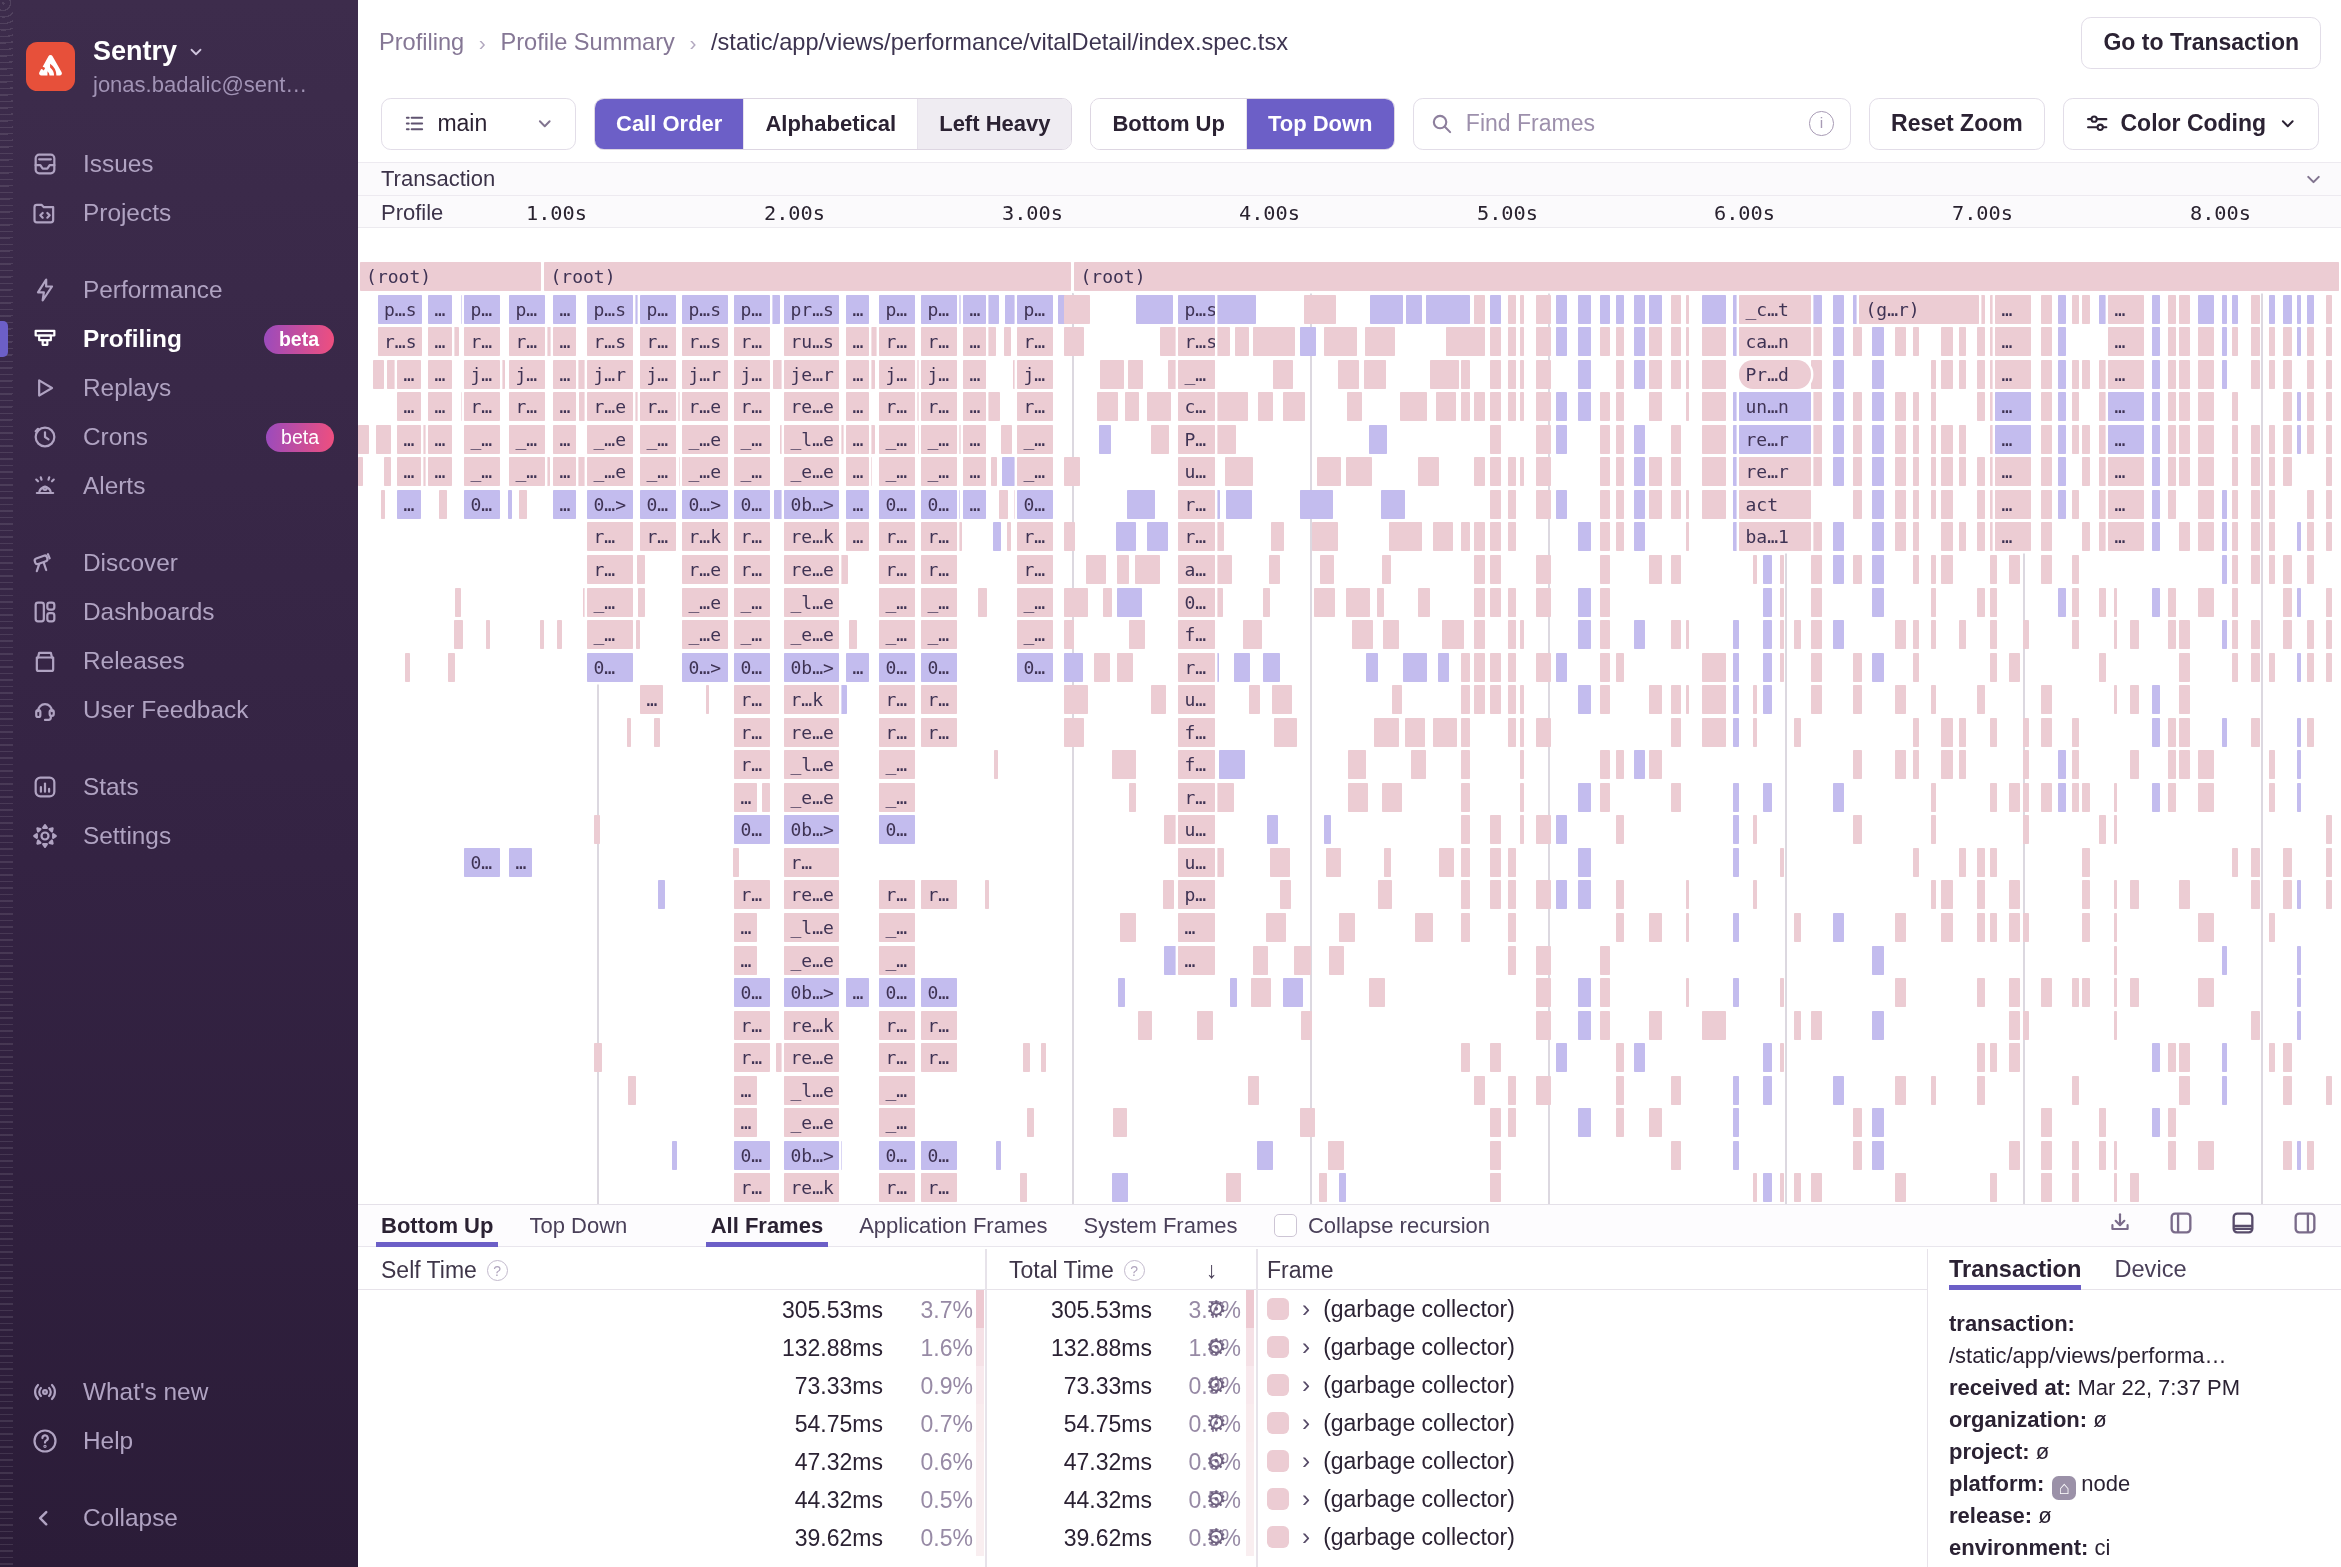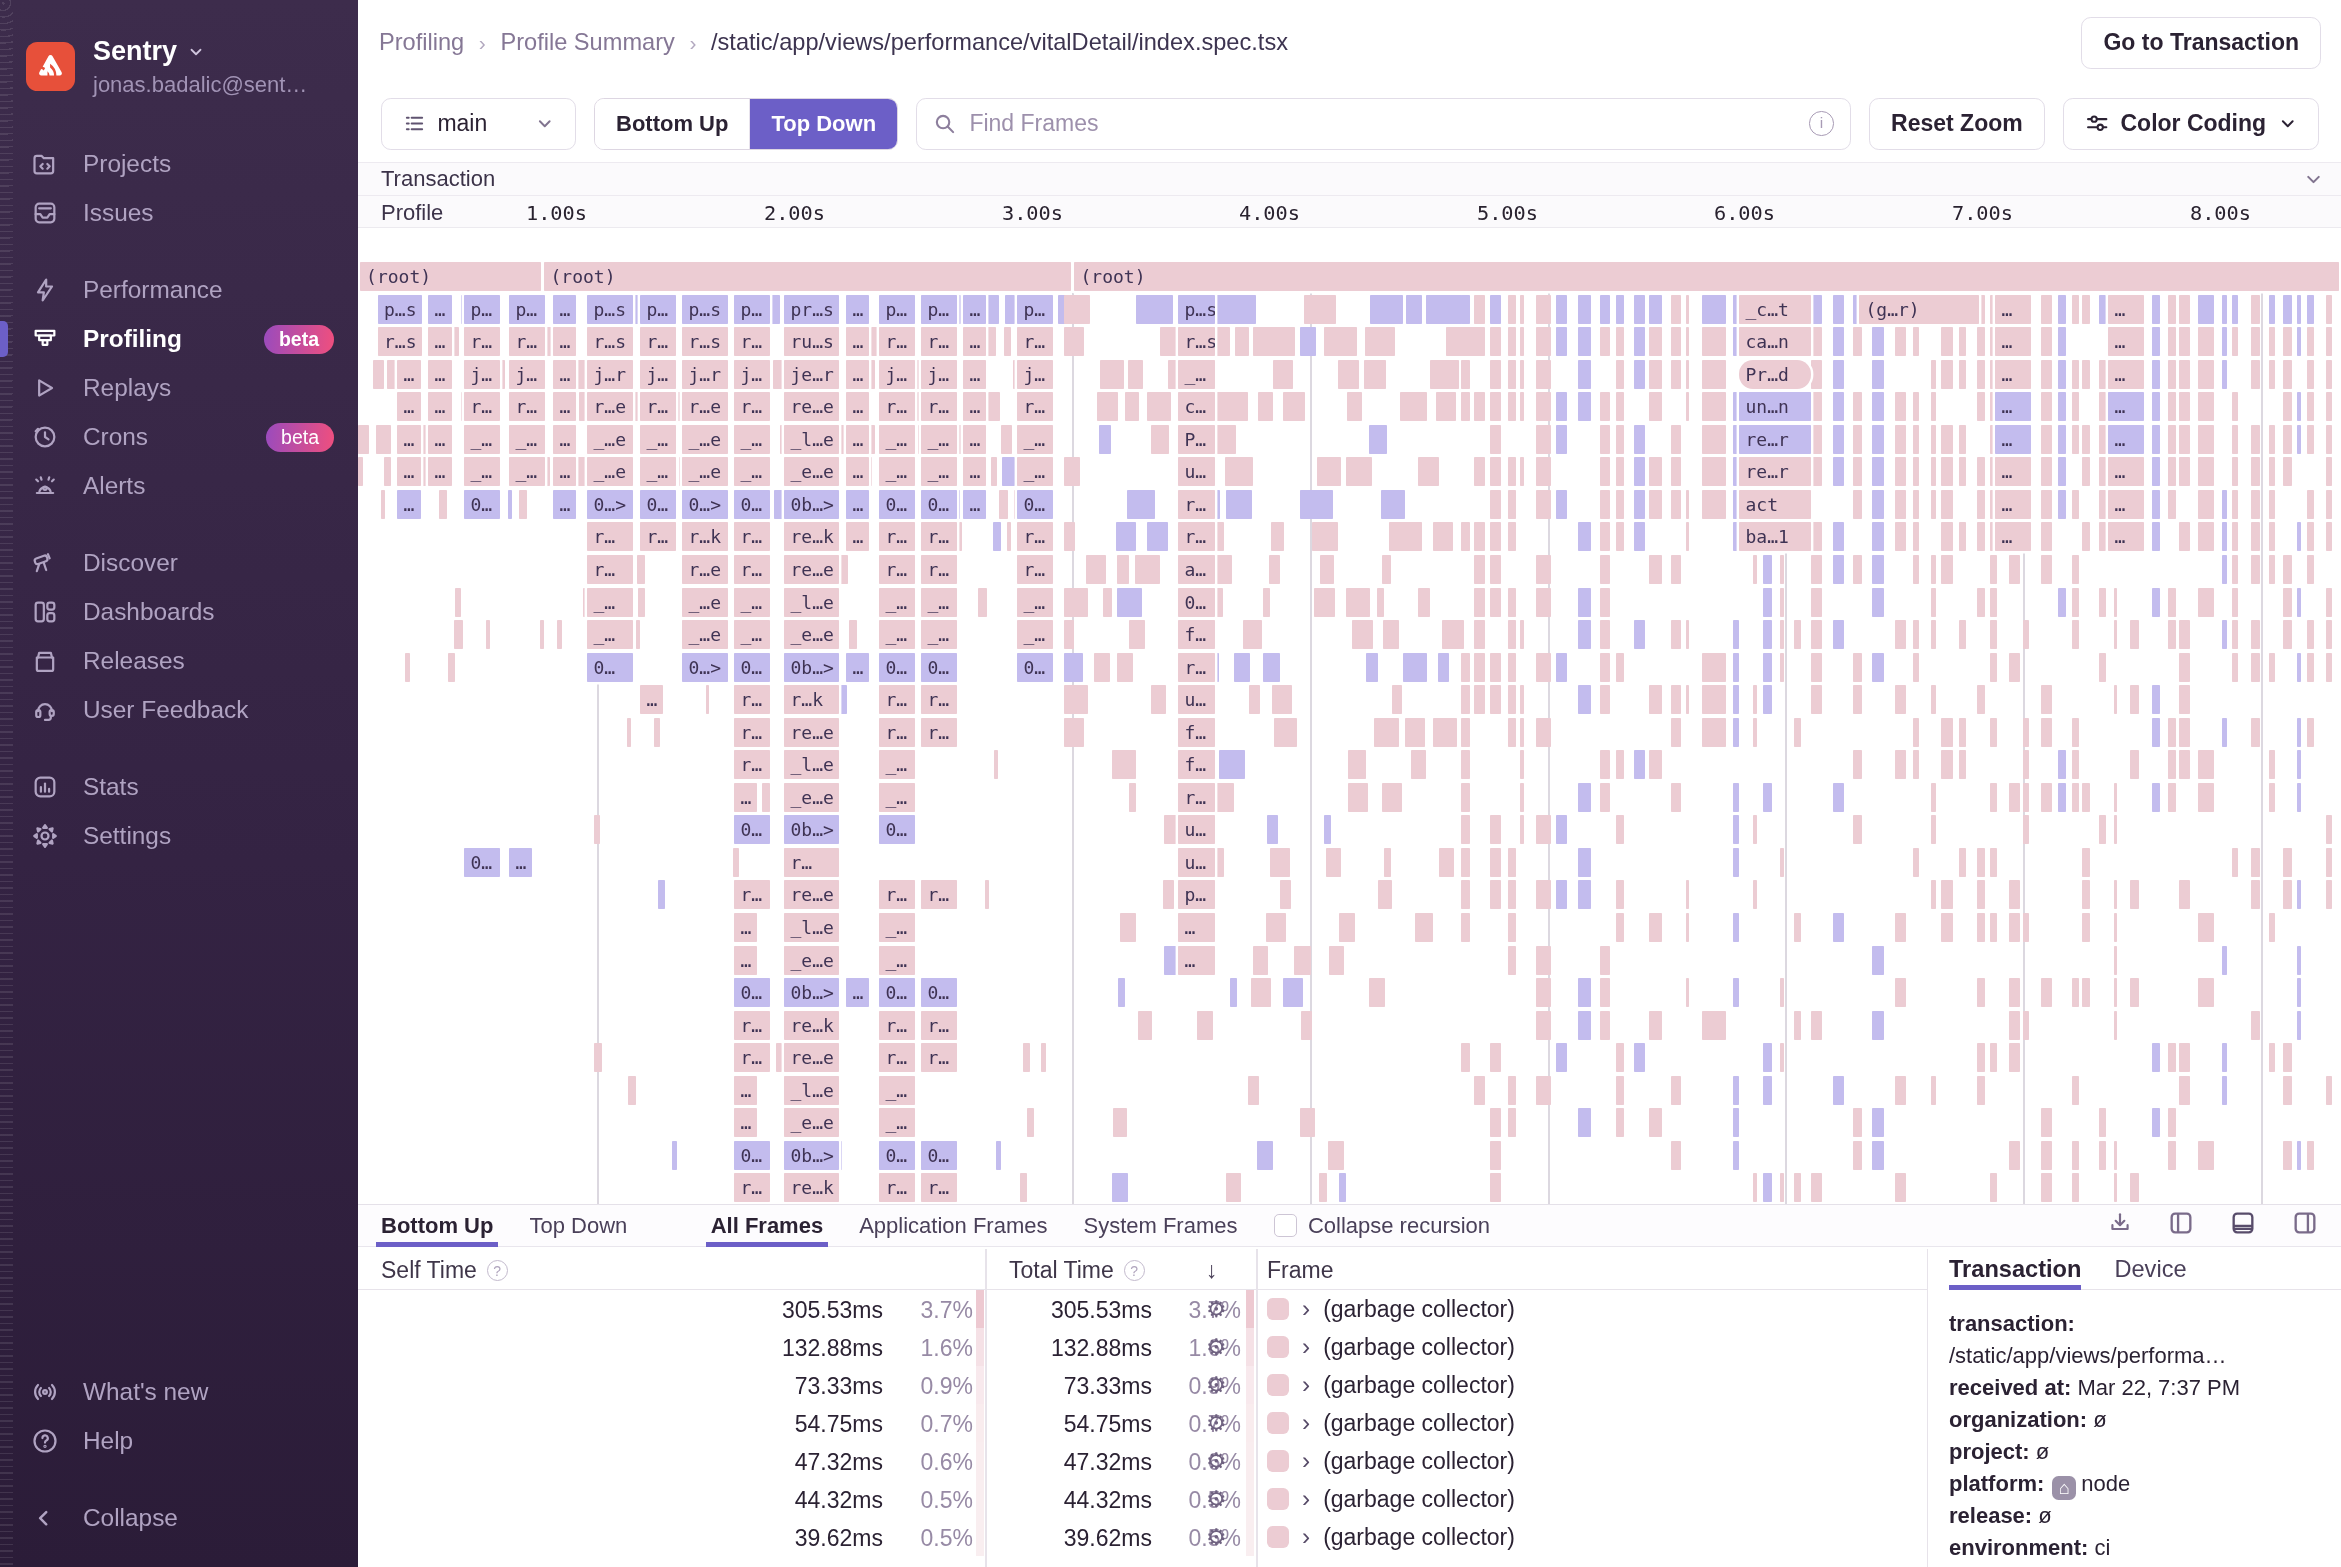--- a/index.html
+++ b/index.html
@@ -138,36 +138,36 @@
               </svg>
           </span>
         </div>
         <div class="email">jonas.badalic@sent…</div>
       </div>
     </div>
     <div class="nav" id="nav-main">
         <div class="nav-item">
           <span class="nicon">
             <svg width="28" height="28" viewBox="0 0 24 24">
+              <rect x="4" y="4" width="16" height="16" rx="3"></rect>
+              <path d="M4 13h4l2 3h4l2-3h4"></path>
+              <line x1="7" y1="8" x2="17" y2="8"></line>
+            </svg>
+          </span>
+          <span>Issues</span>
+        </div>
+        <div class="nav-item">
+          <span class="nicon">
+            <svg width="28" height="28" viewBox="0 0 24 24">
               <path d="M3 7a2 2 0 0 1 2-2h4l2 2h8a0 0 0 0 1 0 0v11a2 2 0 0 1-2 2H5a2 2 0 0 1-2-2z"></path>
               <polyline points="10 12 8 14 10 16"></polyline>
               <polyline points="14 12 16 14 14 16"></polyline>
             </svg>
           </span>
           <span>Projects</span>
-        </div>
-        <div class="nav-item">
-          <span class="nicon">
-            <svg width="28" height="28" viewBox="0 0 24 24">
-              <rect x="4" y="4" width="16" height="16" rx="3"></rect>
-              <path d="M4 13h4l2 3h4l2-3h4"></path>
-              <line x1="7" y1="8" x2="17" y2="8"></line>
-            </svg>
-          </span>
-          <span>Issues</span>
         </div>
         <div class="nav-gap"></div>
         <div class="nav-item">
           <span class="nicon">
             <svg width="28" height="28" viewBox="0 0 24 24">
               <path d="M13 3 6 14h5l-1 7 8-12h-5z"></path>
             </svg>
           </span>
           <span>Performance</span>
         </div>
@@ -339,20 +339,25 @@
           <line x1="4" y1="18" x2="6" y2="18"></line>
             <line x1="9" y1="18" x2="20" y2="18"></line>
         </svg>
         <span>main</span>
         <span class="cdown">
           <svg width="19.5" height="19.5" viewBox="0 0 24 24">
               <polyline points="6 9 12 15 18 9"></polyline>
             </svg>
         </span>
       </button>
+      <div class="seg" id="seg-sort">
+          <button class="on">Call Order</button>
+          <button class="">Alphabetical</button>
+          <button class=" dim">Left Heavy</button>
+        </div>
       <div class="seg" id="seg-dir">
           <button class="">Bottom Up</button>
           <button class="on">Top Down</button>
         </div>
       <div class="search">
         <svg width="23" height="23" viewBox="0 0 24 24" style="stroke:#8d7f9d;fill:none;stroke-width:2.2;stroke-linecap:round">
           <circle cx="10.5" cy="10.5" r="6.5"></circle>
             <line x1="15.5" y1="15.5" x2="21" y2="21"></line>
         </svg>
         <input type="text" placeholder="Find Frames" style="">

